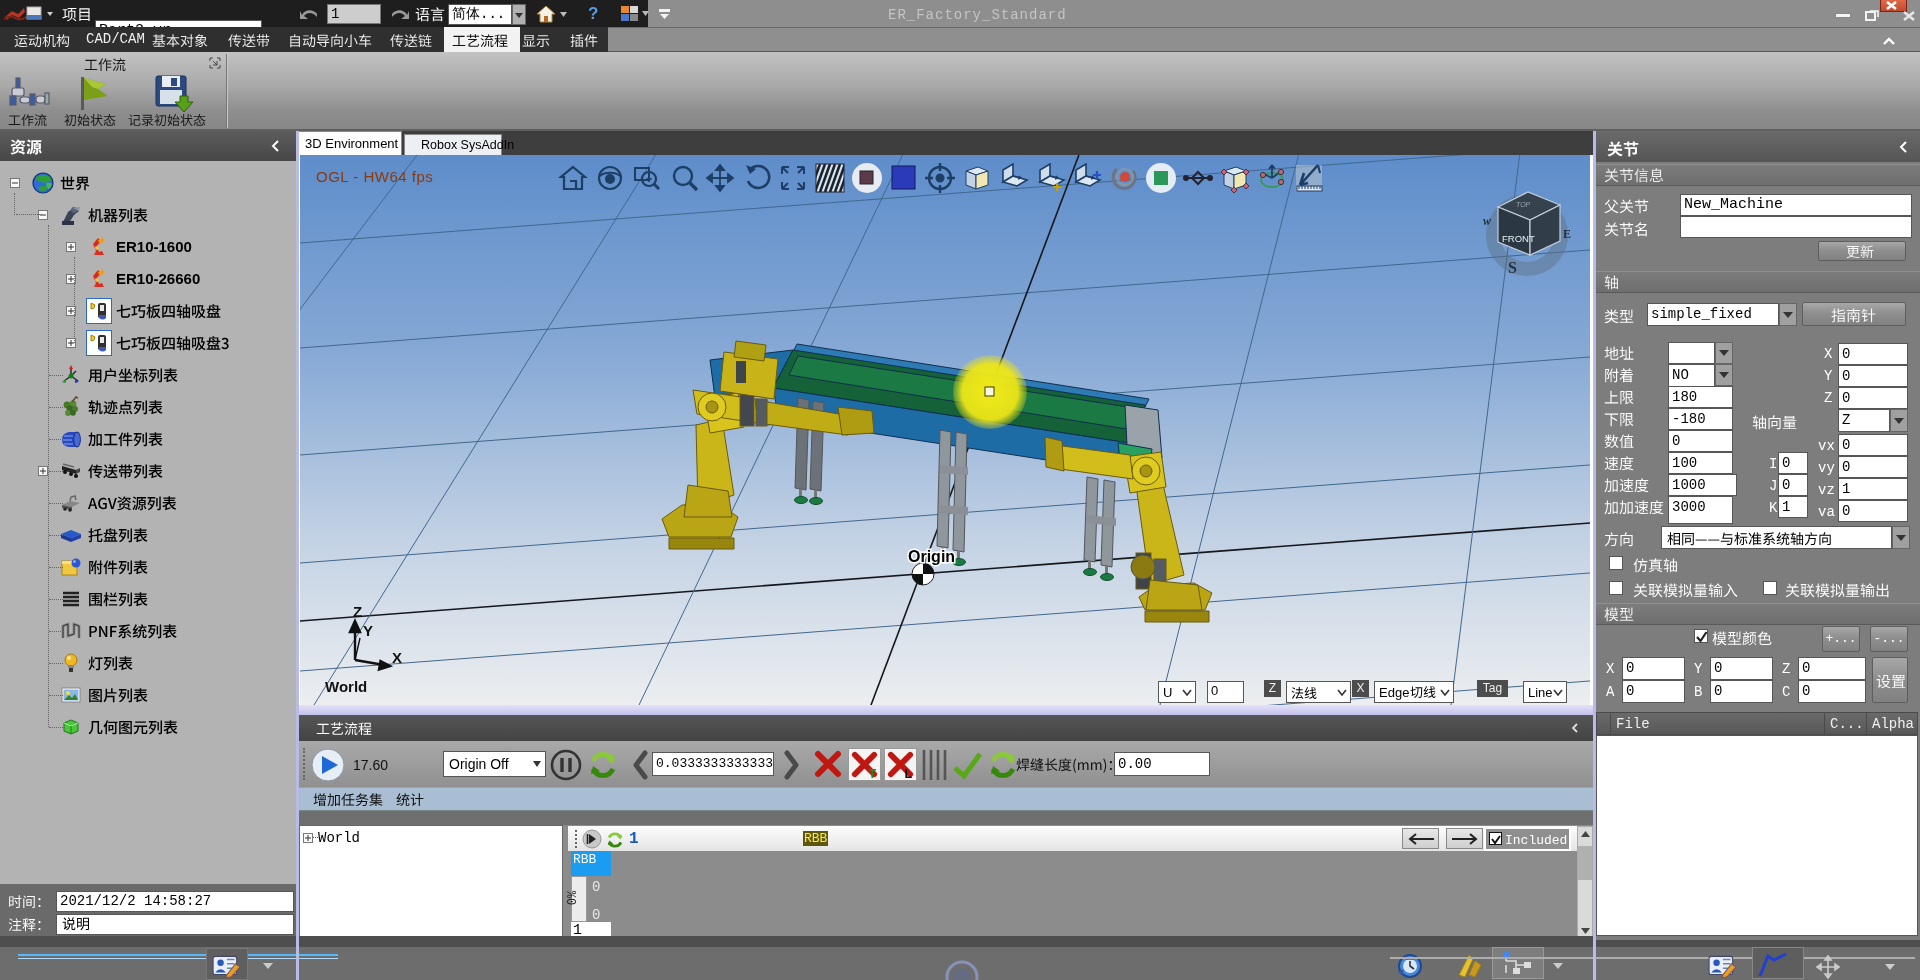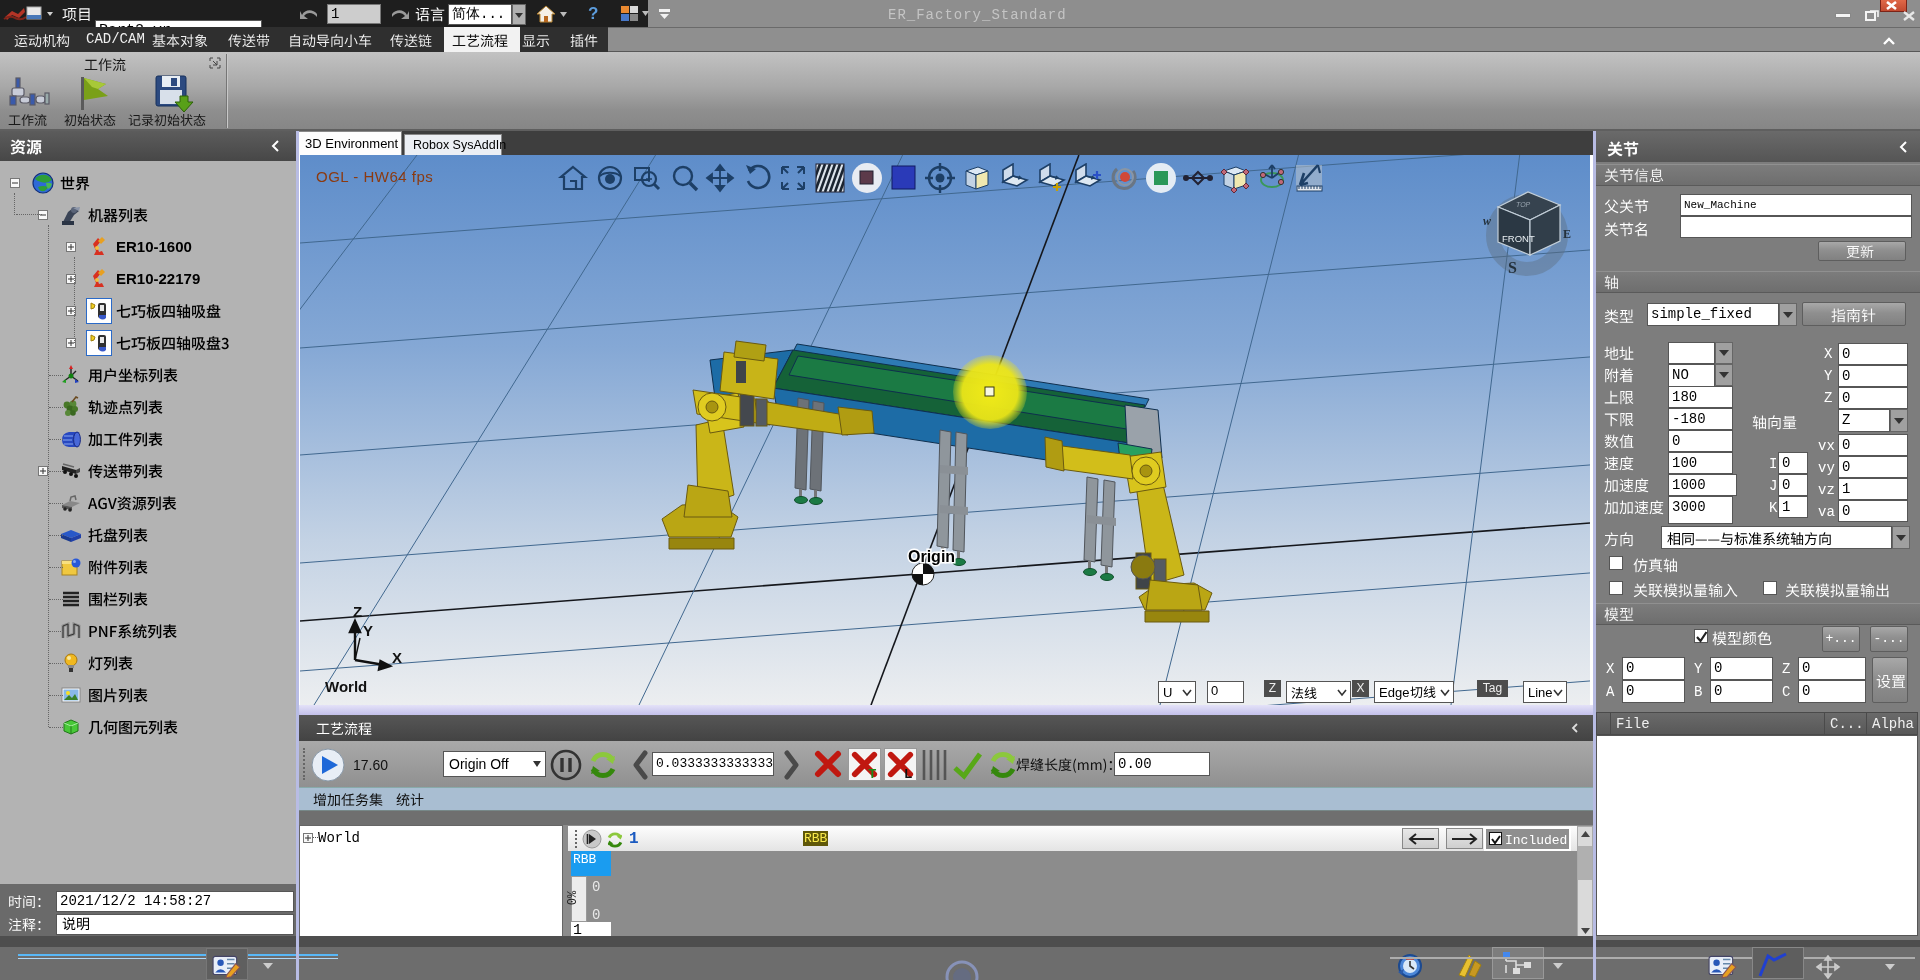--- a/index.html
+++ b/index.html
@@ -143,21 +143,21 @@
 <svg class="abs" style="left:66px;top:274px" width="10" height="10" viewBox="0 0 10 10">
     <rect x="0.5" y="0.5" width="9" height="9" fill="#f8f8f8" stroke="#777"></rect>
     <path d="M2 5 h6" stroke="#333"></path>
     <path d="M5 2 v6" stroke="#333"></path>
   </svg>
 <svg class="abs" style="left:88px;top:268px" width="22" height="22" viewBox="0 0 22 22">
     <path d="M6 19 h10 l-2 -4 -3 1 -2 -6 4 -5 -3 -3 -5 6 3 7 z" fill="#d83020"></path>
     <path d="M10 5 l4 -4 3 3 -4 4 z" fill="#e8a020"></path>
     <circle cx="9" cy="12" r="2" fill="#f0c040"></circle>
   </svg>
-<div class="abs" style="left:116px;top:270px;font-size:15px;font-weight:bold;color:#000">ER10-22179</div>
+<div class="abs" style="left:116px;top:270px;font-size:15px;font-weight:bold;color:#000">ER10-26660</div>
 <svg class="abs" style="left:66px;top:306px" width="10" height="10" viewBox="0 0 10 10">
     <rect x="0.5" y="0.5" width="9" height="9" fill="#f8f8f8" stroke="#777"></rect>
     <path d="M2 5 h6" stroke="#333"></path>
     <path d="M5 2 v6" stroke="#333"></path>
   </svg>
 <div class="abs" style="left:86px;top:298px;width:26px;height:26px;background:#fff;border:1px solid #2a6ac8"></div>
 <svg class="abs" style="left:88px;top:300px" width="22" height="22" viewBox="0 0 22 22">
     <rect x="1" y="1" width="20" height="20" fill="#fff"></rect>
     <path d="M3 3 l4 2 -1 3 -3 1 z" fill="#f0d020" stroke="#a08010"></path>
     <rect x="10" y="3" width="8" height="15" rx="2" fill="#303030"></rect>
@@ -267,21 +267,21 @@
 <div class="abs" style="left:49px;top:631px;width:14px;height:1px;border-top:1px dotted #666"></div>
 <div class="abs" style="left:49px;top:663px;width:14px;height:1px;border-top:1px dotted #666"></div>
 <div class="abs" style="left:49px;top:695px;width:14px;height:1px;border-top:1px dotted #666"></div>
 <div class="abs" style="left:49px;top:727px;width:14px;height:1px;border-top:1px dotted #666"></div>
 <div class="abs" style="left:74px;top:257px;width:1px;height:86px;border-left:1px dotted #666"></div>
 <div class="abs" style="left:0;top:884px;width:296px;height:60px;background:#6a6a6a"></div>
 <div class="field" style="left:56px;top:891px;width:238px;height:21px;font-size:14px">2021/12/2 14:58:27</div>
 <div class="field" style="left:56px;top:914px;width:238px;height:21px;font-size:14px"></div>
 <div class="abs" style="left:296px;top:131px;width:1300px;height:24px;background:#3e3e3e"></div>
 <div class="abs" style="left:298px;top:131px;width:104px;height:24px;background:#fdfdfd;border:1px solid #888;border-bottom:none;color:#000;font-size:13px;padding:4px 0 0 6px;white-space:nowrap">3D Environment</div>
-<div class="abs" style="left:404px;top:134px;width:98px;height:21px;background:#eceff4;border:1px solid #888;border-bottom:none;color:#000;font-size:12.5px;padding:3px 0 0 8px;white-space:nowrap">Robox SysAddIn</div>
+<div class="abs" style="left:404px;top:134px;width:98px;height:21px;background:#eceff4;border:1px solid #888;border-bottom:none;color:#000;font-size:12.5px;padding:3px 0 0 16px;white-space:nowrap">Robox SysAddIn</div>
 <div class="abs" style="left:296px;top:155px;width:1300px;height:551px;background:#fff"></div>
 <svg class="abs" style="left:300px;top:155px" width="1290" height="550" viewBox="0 0 1290 550">
 <defs>
 <linearGradient id="sky" x1="0" y1="0" x2="0" y2="1">
 <stop offset="0" stop-color="#5e8dca"></stop>
         <stop offset="0.35" stop-color="#85a8d5"></stop>
 <stop offset="0.7" stop-color="#c3d2e4"></stop>
         <stop offset="1" stop-color="#eceef0"></stop>
 </linearGradient>
 <radialGradient id="glow" cx="0.5" cy="0.5" r="0.5">
@@ -719,21 +719,21 @@
   </svg>
 <svg class="abs" style="left:1884px;top:963px" width="12" height="8">
     <path d="M1 1 l10 0 -5 6 z" fill="#ccc"></path>
   </svg>
 <div class="abs" style="left:1596px;top:131px;width:324px;height:809px;background:#7d7d7d"></div>
 <div class="abs" style="left:1596px;top:131px;width:324px;height:31px;background:linear-gradient(180deg,#6a6a6a,#555)"></div>
 <svg class="abs" style="left:1898px;top:141px" width="12" height="12" viewBox="0 0 12 12">
 <path d="M8 1 L3 6 L8 11" stroke="#fff" stroke-width="2" fill="none"></path>
   </svg>
 <div class="abs" style="left:1596px;top:164px;width:324px;height:22px;background:linear-gradient(180deg,#7c7c7c,#6e6e6e);border-top:1px solid #909090;border-bottom:1px solid #5a5a5a"></div>
-<div class="field" style="left:1680px;top:194px;width:232px;height:22px;font-size:11px;line-height:20px">New_Machine</div>
+<div class="field" style="left:1680px;top:194px;width:232px;height:22px;font-size:15px;line-height:20px">New_Machine</div>
 <div class="field" style="left:1680px;top:216px;width:232px;height:22px;font-size:15px"></div>
 <div class="btn" style="left:1818px;top:241px;width:88px;height:20px"></div>
 <div class="abs" style="left:1596px;top:271px;width:324px;height:22px;background:linear-gradient(180deg,#7c7c7c,#6e6e6e);border-top:1px solid #909090;border-bottom:1px solid #5a5a5a"></div>
 <div class="field" style="left:1647px;top:303px;width:132px;height:23px;font-size:14px;line-height:21px">simple_fixed</div>
 <div class="abs" style="left:1779px;top:303px;width:18px;height:23px;background:#a0a0a0;border:1px solid #666"></div>
 <svg class="abs" style="left:1782px;top:311px" width="12" height="8">
     <path d="M1 1 l10 0 -5 6 z" fill="#333"></path>
   </svg>
 <div class="btn" style="left:1802px;top:302px;width:104px;height:24px"></div>
 <div class="field" style="left:1668px;top:342px;width:47px;height:22px;font-size:14px;line-height:20px"></div>

